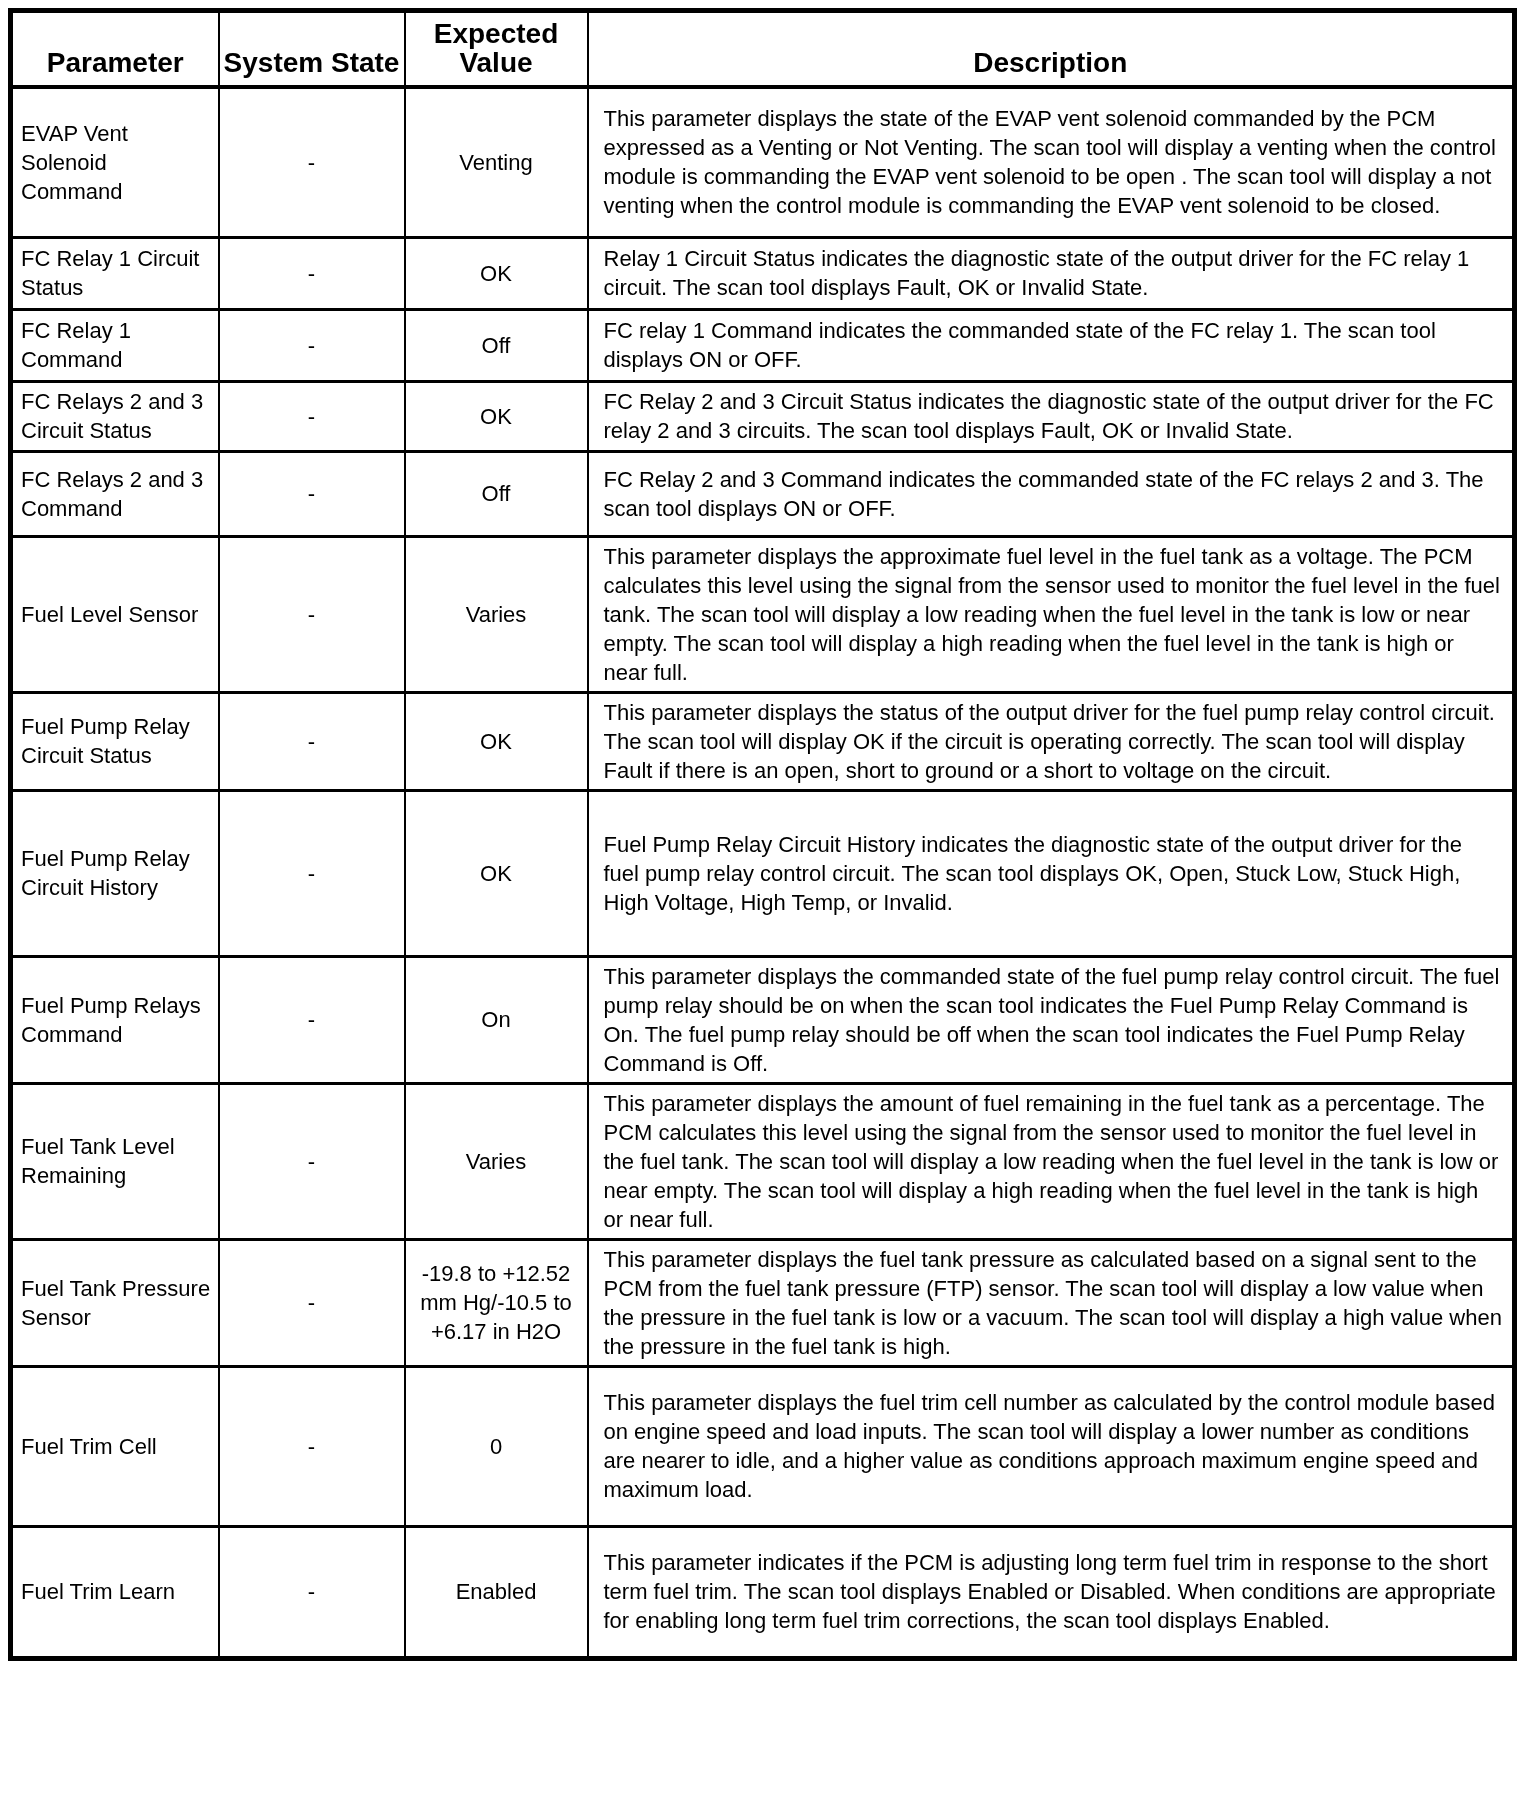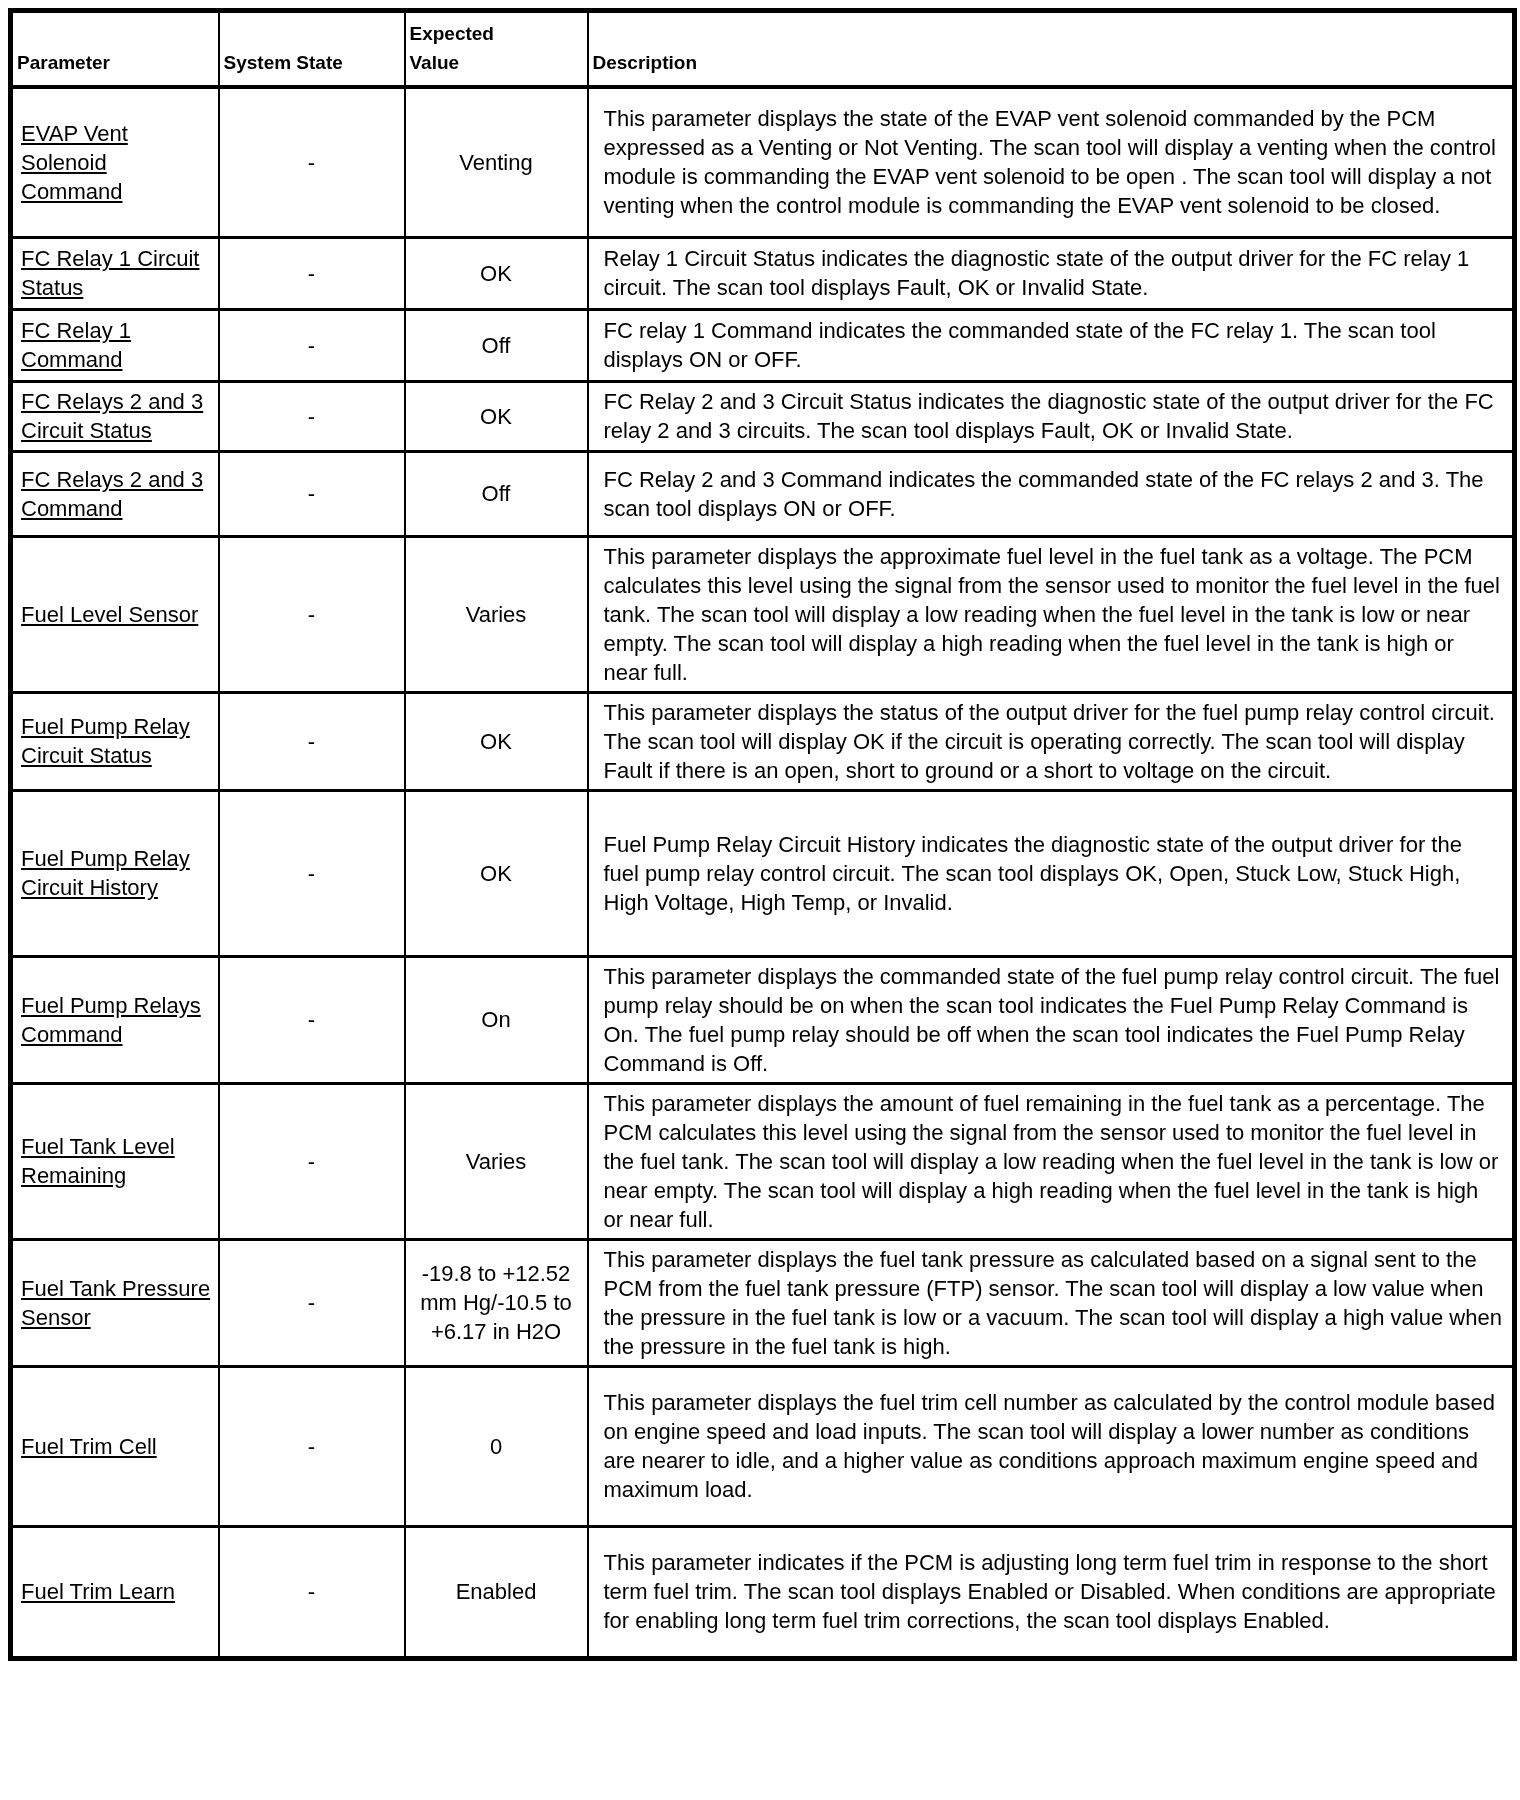--- a/index.html
+++ b/index.html
@@ -32,33 +32,32 @@
     border-top: 3px solid #000;
     border-bottom: 3px solid #000;
     font-size: 22px;
     line-height: 29px;
     overflow: hidden;
     box-sizing: border-box;
   }
   thead th {
     border-bottom: 4px solid #000;
     font-weight: bold;
-    font-size: 19px;
-    text-align: left;
+    font-size: 28px;
+    text-align: center;
     vertical-align: bottom;
     padding: 6px 4px 8px 4px;
     height: 64px;
   }
   thead th.h-expect { white-space: pre-line; }
 
   td.param {
     text-align: left;
     vertical-align: middle;
     padding: 4px 6px 4px 8px;
-    text-decoration: underline;
   }
   td.state {
     text-align: center;
     vertical-align: middle;
     padding: 4px;
   }
   td.expected {
     text-align: center;
     vertical-align: middle;
     padding: 4px 2px;

